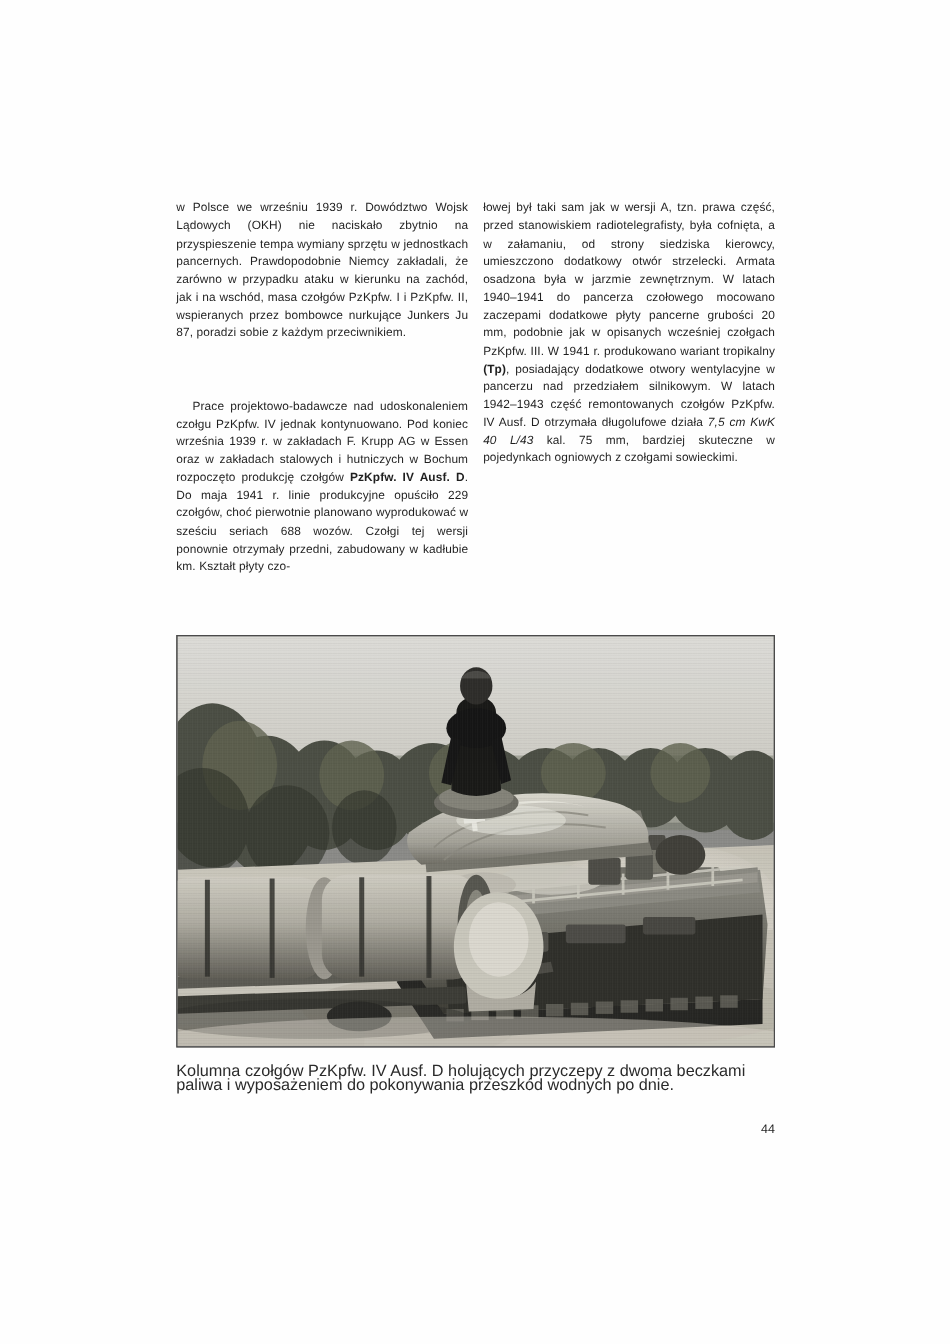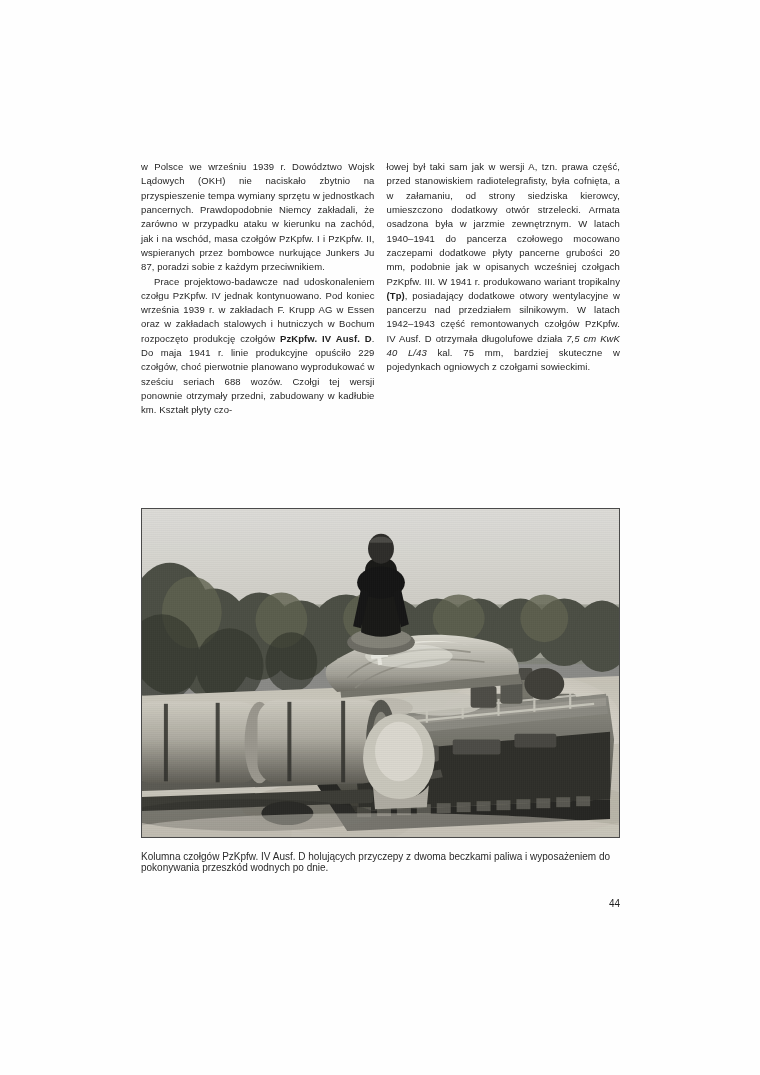--- a/index.html
+++ b/index.html
@@ -42,20 +42,21 @@
     font-size: 9.5px;
     line-height: 14.32px;
     text-align: justify;
     text-justify: inter-word;
     letter-spacing: 0.01em;
     color: #1f1f1f;
     -webkit-font-smoothing: antialiased;
   }
   .col p.indent {
     text-indent: 13px;
+    margin-top: 44px;
   }
   .col p + p {
     margin-top: 0;
   }
   b { font-weight: bold; }
   i { font-style: italic; }
 
   
   #photo-figure {
     position: absolute;
@@ -84,21 +85,21 @@
       repeating-linear-gradient(0deg, rgba(0,0,0,.16) 0px, rgba(0,0,0,0) 1px, rgba(0,0,0,0) 2px),
       repeating-linear-gradient(90deg, rgba(255,255,255,.10) 0px, rgba(0,0,0,0) 1px, rgba(0,0,0,0) 2px);
   }
 
   
   #caption {
     position: absolute;
     left: 141px;
     top: 851px;
     width: 479px;
-    font-size: 10px;
+    font-size: 13px;
     line-height: 11.2px;
     color: #2a2a2a;
     text-align: left;
   }
 
   
   #page-number {
     position: absolute;
     left: 0;
     top: 898px;

